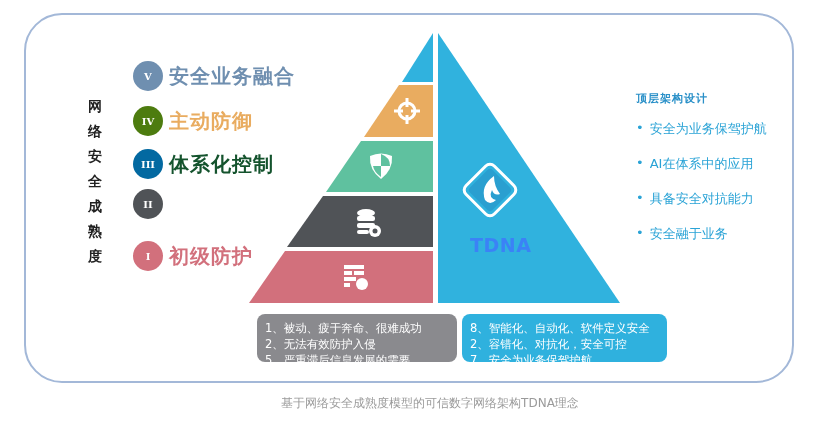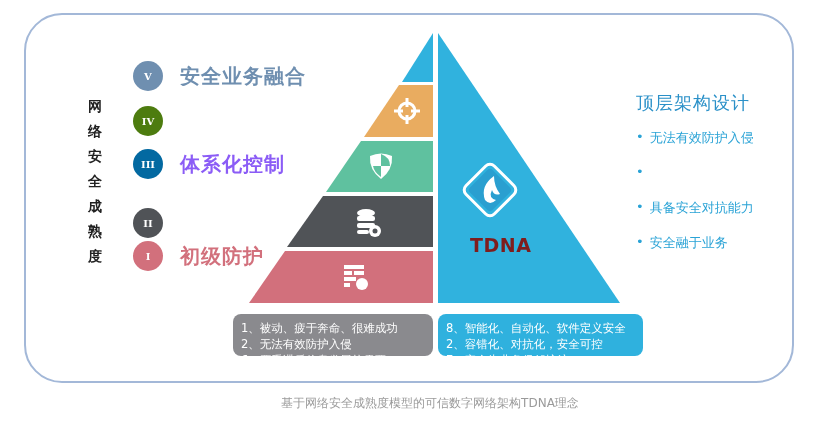--- a/index.html
+++ b/index.html
@@ -9,31 +9,31 @@
            border: 2px solid #a3b8d8; border-radius: 38px; box-sizing: border-box; }
   .vertical-title { position: absolute; left: 84px; top: 96px; width: 22px;
            display: flex; flex-direction: column; align-items: center; gap: 5px;
            font-size: 14px; font-weight: bold; color: #222; }
   .vertical-title span { line-height: 20px; }
   .levels { position: absolute; left: 133px; top: 61px; }
   .level { position: absolute; left: 0; display: flex; align-items: center; white-space: nowrap; }
   .badge { width: 30px; height: 30px; border-radius: 50%; color: #fff; font-size: 10px;
            font-weight: bold; display: flex; align-items: center; justify-content: center;
            font-family: "DejaVu Serif", serif; }
-  .level-label { margin-left: 17px; font-size: 20px; font-weight: bold; letter-spacing: 1px; }
+  .level-label { margin-left: 6px; font-size: 20px; font-weight: bold; letter-spacing: 1px; }
   svg.pyr { position: absolute; left: 0; top: 0; }
   .tdna-label { position: absolute; left: 470px; top: 234px; font-size: 19px; font-weight: bold;
-                color: #7f1d1d; letter-spacing: 0.5px; }
+                color: #3b82f6; letter-spacing: 0.5px; }
   .right-panel { position: absolute; left: 636px; top: 91px; }
-  .rp-title { font-size: 18px; font-weight: normal; color: #2a90c8; letter-spacing: 1px; }
+  .rp-title { font-size: 11px; font-weight: bold; color: #2a90c8; letter-spacing: 1px; }
   .rp-list { list-style: none; margin: 14px 0 0 0; padding: 0; }
   .rp-list li { font-size: 13px; color: #2aa3d6; height: 35px; display: flex; align-items: flex-start; }
   .rp-list li .dot { margin-right: 6px; }
-  .box { position: absolute; top: 314px; height: 42px; border-radius: 8px; box-sizing: border-box;
-         padding: 6px 0 0 8px; color: #fff; font-size: 11.5px; line-height: 16px; }
+  .box { position: absolute; top: 314px; height: 48px; border-radius: 8px; box-sizing: border-box;
+         padding: 6px 0 0 8px; color: #fff; font-size: 11.5px; line-height: 16px; margin-left: 24px; }
   .box.gray { left: 233px; width: 200px; background: #8a8a8e; }
   .box.blue { left: 438px; width: 205px; background: #2fb1de; }
   .caption { position: absolute; left: 0; width: 860px; top: 395px; text-align: center;
              font-size: 12px; color: #9a9a9a; }
 </style>
 </head>
 <body>
 
 <div class="frame"></div>
 
@@ -47,26 +47,27 @@
   <span>度</span>
 </div>
 
 <div class="levels">
   <div class="level" style="top:0px">
     <div class="badge" style="background:#6f8fb0">V</div>
     <div class="level-label" style="color:#6f8fb0">安全业务融合</div>
   </div>
   <div class="level" style="top:45px">
     <div class="badge" style="background:#4d7c0f">IV</div>
+    <div class="level-label" style="color:#e9ac60">主动防御</div>
   </div>
   <div class="level" style="top:88px">
     <div class="badge" style="background:#0369a1">III</div>
-    <div class="level-label" style="color:#8b5cf6">体系化控制</div>
+    <div class="level-label" style="color:#14532d">体系化控制</div>
   </div>
-  <div class="level" style="top:147px">
+  <div class="level" style="top:128px">
     <div class="badge" style="background:#505357">II</div>
   </div>
   <div class="level" style="top:180px">
     <div class="badge" style="background:#d2707c">I</div>
     <div class="level-label" style="color:#d2707c">初级防护</div>
   </div>
 </div>
 
 <svg class="pyr" width="822" height="426" viewBox="0 0 822 426">
 
@@ -117,40 +118,41 @@
   </g>
 </svg>
 
 <div class="tdna-label">TDNA</div>
 
 <div class="right-panel">
   <div class="rp-title">顶层架构设计</div>
   <ul class="rp-list">
     <li>
         <span class="dot">•</span>
-        <span>无法有效防护入侵</span>
+        <span>安全为业务保驾护航</span>
       </li>
     <li>
         <span class="dot">•</span>
+        <span>AI在体系中的应用</span>
       </li>
     <li>
         <span class="dot">•</span>
         <span>具备安全对抗能力</span>
       </li>
     <li>
         <span class="dot">•</span>
         <span>安全融于业务</span>
       </li>
   </ul>
 </div>
 
 <div class="box gray">
   <div>1、被动、疲于奔命、很难成功</div>
   <div>2、无法有效防护入侵</div>
-  <div>6、严重滞后信息发展的需要</div>
+  <div>5、严重滞后信息发展的需要</div>
 </div>
 <div class="box blue">
   <div>8、智能化、自动化、软件定义安全</div>
   <div>2、容错化、对抗化，安全可控</div>
   <div>7、安全为业务保驾护航</div>
 </div>
 
 <div class="caption">基于网络安全成熟度模型的可信数字网络架构TDNA理念</div>
 
 </body></html>

